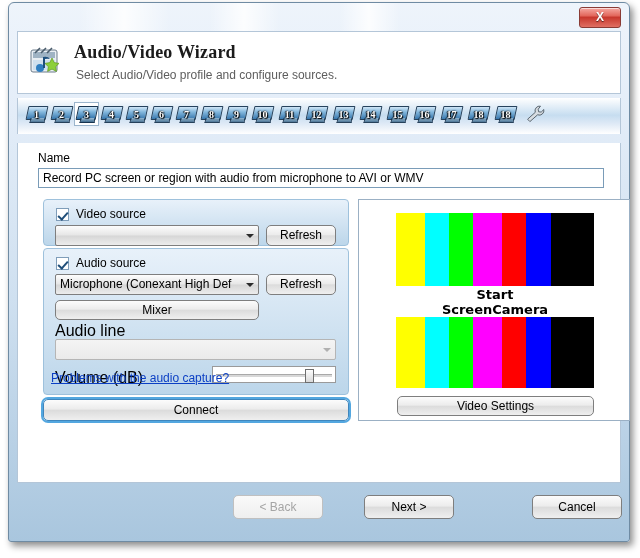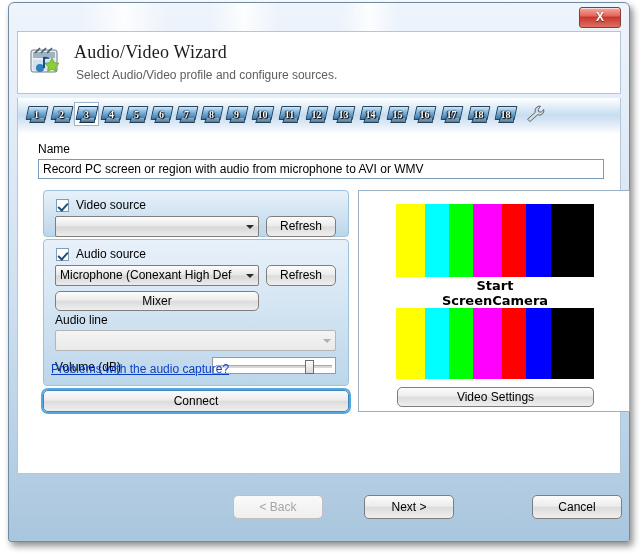--- a/index.html
+++ b/index.html
@@ -43,21 +43,21 @@
   }
 
   
   #header{
     position:absolute;left:8px;top:28px;width:604px;height:63px;
     background:#ffffff;border:1px solid #b4c6d8;box-sizing:border-box;
   }
   #header-icon{position:absolute;left:10px;top:12px;width:36px;height:36px;}
   #header-title{
     position:absolute;left:56px;top:10px;
-    font-size:18px;font-weight:normal;color:#1b1b1b;
+    font-size:18px;font-weight:bold;color:#1b1b1b;
     font-family:"Liberation Serif","DejaVu Serif",serif;
     letter-spacing:.2px;
   }
   #header-sub{position:absolute;left:58px;top:36px;font-size:12px;color:#5d5d5d;}
 
   
   #stepbar{
     position:absolute;left:8px;top:95px;width:604px;height:36px;
     background:linear-gradient(to bottom,#ffffff 0%,#c6ddf0 48%,#dfeaf6 72%,#ffffff 100%);
     border-left:1px solid #b4c6d8;border-right:1px solid #b4c6d8;
@@ -86,21 +86,21 @@
     font-size:10px;font-weight:bold;color:#fff;
     text-shadow:0 0 2px #000,1px 1px 1px #000,-1px 0 1px #000;
     display:flex;align-items:center;justify-content:center;
     font-family:"Liberation Serif",serif;
   }
   .step.plain .mon,.step.plain .monbase{opacity:.92;}
   #wrench{position:absolute;top:6px;width:22px;height:20px;cursor:pointer;}
 
   
   #content{
-    position:absolute;left:8px;top:131px;width:604px;height:340px;
+    position:absolute;left:8px;top:140px;width:604px;height:340px;
     background:#ffffff;border:1px solid #b4c6d8;border-top:none;box-sizing:border-box;padding-left:28px;
   }
   #name-label{position:absolute;left:20px;top:8px;font-size:12px;}
   #name-input{
     position:absolute;left:20px;top:25px;width:566px;height:20px;
     border:1px solid #7a9cb8;background:#fff;box-sizing:border-box;
     font-family:"Liberation Sans",sans-serif;font-size:12px;color:#000;
     padding:0 4px;line-height:18px;
   }
 
@@ -157,21 +157,21 @@
     position:absolute;height:17px;box-sizing:border-box;
     border:1px solid #9a9a9a;background:#fff;cursor:pointer;
   }
   .slider .track{position:absolute;left:3px;right:3px;top:7px;height:2px;
     background:#d8d8d8;border-top:1px solid #a9a9a9;}
   .slider .thumb{
     position:absolute;top:2px;width:7px;height:12px;
     background:linear-gradient(to bottom,#fdfdfd,#d9d9d9);
     border:1px solid #6e6e6e;
   }
-  .lbl{position:absolute;font-size:12px;}
+  .lbl{position:absolute;font-size:16px;}
   #audio-link{
     position:absolute;left:33px;top:228px;font-size:12px;color:#0b3fc4;
     text-decoration:underline;cursor:pointer;
   }
   #connect-btn{left:25px;top:256px;width:306px;height:22px;line-height:20px;}
 
   
   #preview{
     position:absolute;left:340px;top:56px;width:272px;height:222px;
     background:#fff;border:1px solid #9bb0c4;box-sizing:border-box;

